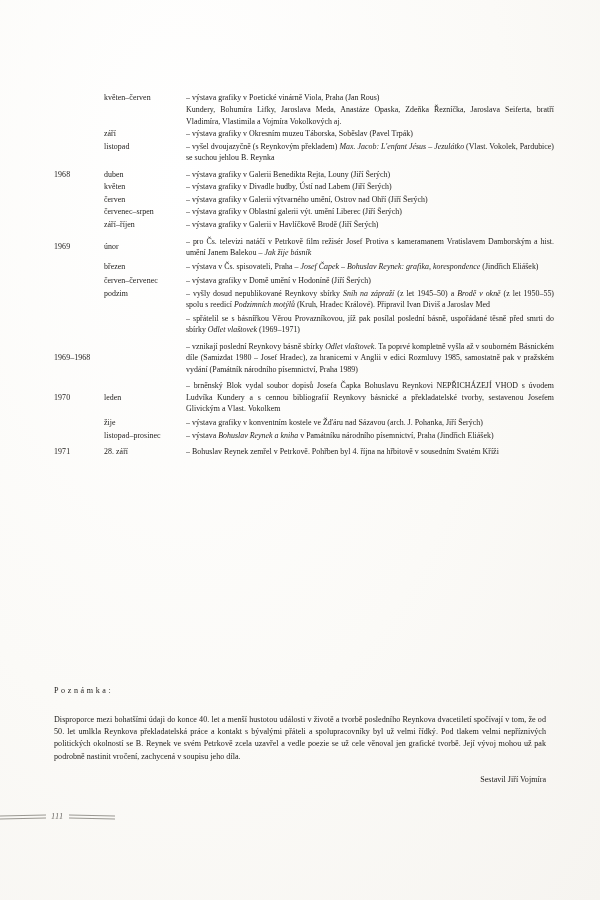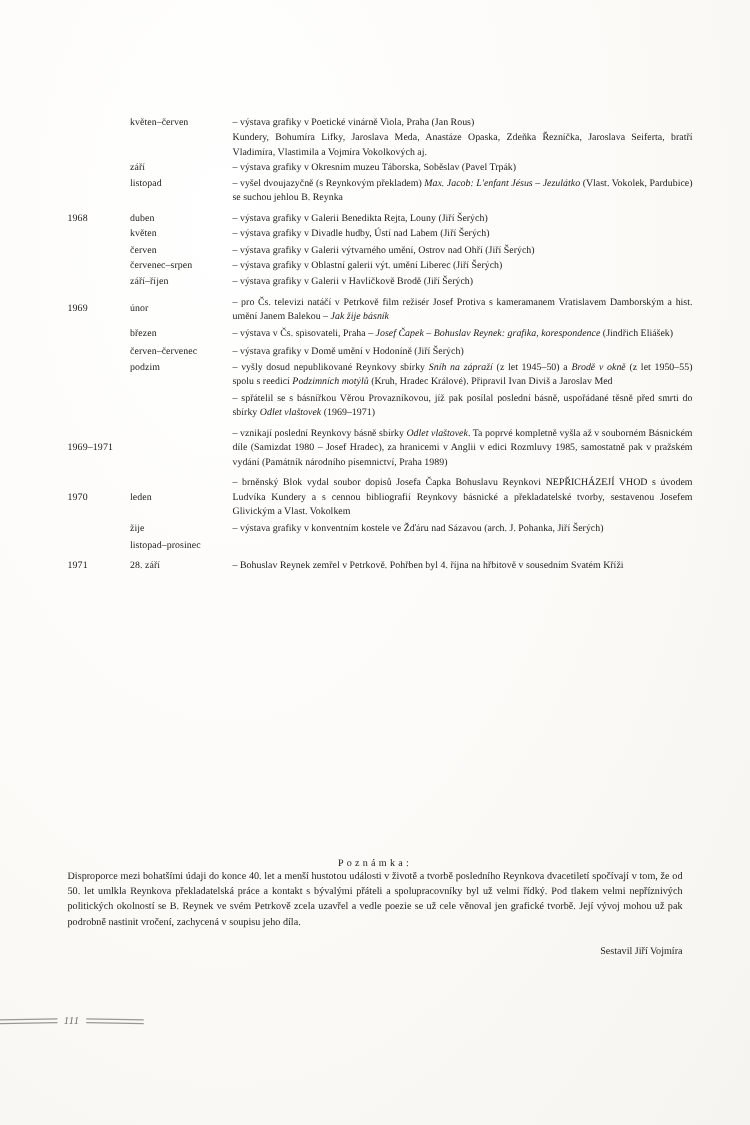--- a/index.html
+++ b/index.html
@@ -74,21 +74,21 @@
   
   .note {
     position: absolute;
     left: 54px;
     top: 686px;
     width: 492px;
   }
   .note-head {
     font-size: 8.1px;
     letter-spacing: 2.6px;
-    text-align: center;
+    margin-bottom: 19px;
   }
   .note-body {
     font-size: 8.1px;
     line-height: 12.2px;
     text-align: justify;
     text-justify: inter-word;
     letter-spacing: 0.02px;
   }
   .note-sign {
     font-size: 8.1px;
@@ -205,37 +205,38 @@
         <div class="col-year"></div>
         <div class="col-month">podzim</div>
         <div class="col-text">– vyšly dosud nepublikované Reynkovy sbírky <em>Sníh na zápraží</em> (z let 1945–50) a <em>Brodě v okně</em> (z let 1950–55) spolu s reedicí <em>Podzimních motýlů</em> (Kruh, Hradec Králové). Připravil Ivan Diviš a Jaroslav Med</div>
       </div>
       <div class="row gap-small">
         <div class="col-year"></div>
         <div class="col-month"></div>
         <div class="col-text">– spřátelil se s básnířkou Věrou Provazníkovou, jíž pak posílal poslední básně, uspořádané těsně před smrti do sbírky <em>Odlet vlaštovek</em> (1969–1971)</div>
       </div>
       <div class="row gap-before">
-        <div class="col-year">1969–1971</div>
+        <div class="col-year">1969–1968</div>
         <div class="col-month"></div>
         <div class="col-text">– vznikají poslední Reynkovy básně sbírky <em>Odlet vlaštovek</em>. Ta poprvé kompletně vyšla až v souborném Básnickém díle (Samizdat 1980 – Josef Hradec), za hranicemi v Anglii v edici Rozmluvy 1985, samostatně pak v pražském vydání (Památník národního písemnictví, Praha 1989)</div>
       </div>
       <div class="row gap-before">
         <div class="col-year">1970</div>
         <div class="col-month">leden</div>
         <div class="col-text">– brněnský Blok vydal soubor dopisů Josefa Čapka Bohuslavu Reynkovi NEPŘICHÁZEJÍ VHOD s úvodem Ludvíka Kundery a s cennou bibliografií Reynkovy básnické a překladatelské tvorby, sestavenou Josefem Glivickým a Vlast. Vokolkem</div>
       </div>
       <div class="row gap-small">
         <div class="col-year"></div>
         <div class="col-month">žije</div>
         <div class="col-text">– výstava grafiky v konventním kostele ve Žďáru nad Sázavou (arch. J. Pohanka, Jiří Šerých)</div>
       </div>
       <div class="row">
         <div class="col-year"></div>
         <div class="col-month">listopad–prosinec</div>
+        <div class="col-text">– výstava <em>Bohuslav Reynek a kniha</em> v Památníku národního písemnictví, Praha (Jindřich Eliášek)</div>
       </div>
       <div class="row gap-before">
         <div class="col-year">1971</div>
         <div class="col-month">28. září</div>
         <div class="col-text">– Bohuslav Reynek zemřel v Petrkově. Pohřben byl 4. října na hřbitově v sousedním Svatém Kříži</div>
       </div>
     </div>
 
   <div class="note">
     <div class="note-head">Poznámka:</div>

